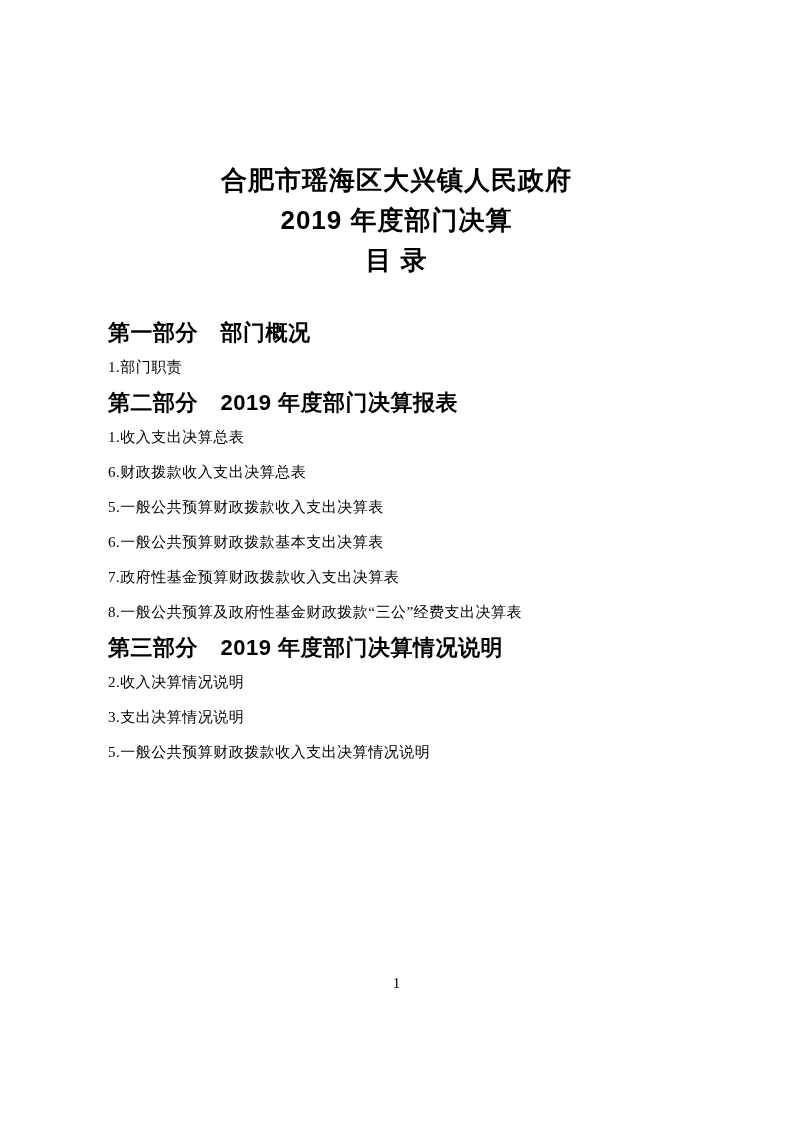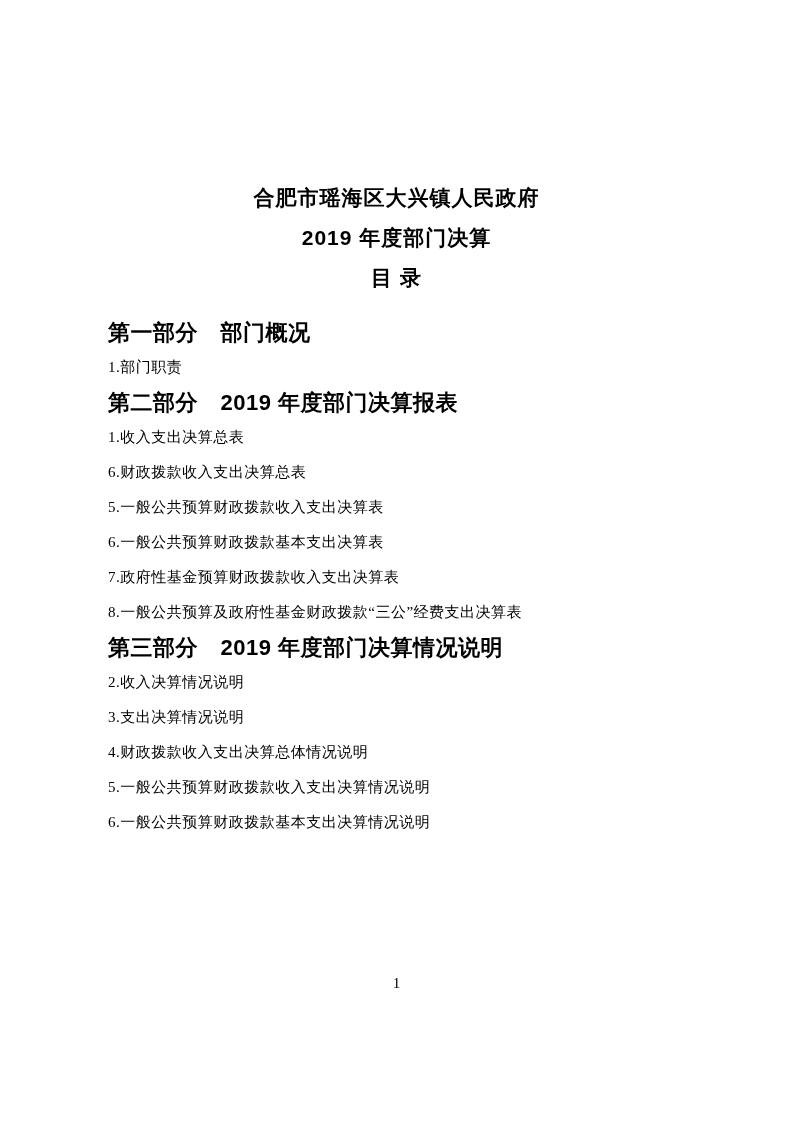--- a/index.html
+++ b/index.html
@@ -11,27 +11,27 @@
     position: relative;
     width: 793px;
     height: 1122px;
     background: #ffffff;
     color: #000000;
     overflow: hidden;
     font-family: "Liberation Serif", serif;
   }
   .title-block {
     position: absolute;
-    top: 178px;
+    top: 160px;
     left: 0;
     right: 0;
     text-align: center;
     font-family: "Liberation Sans", sans-serif;
     font-weight: bold;
-    font-size: 21px;
+    font-size: 26px;
     line-height: 40px;
     letter-spacing: 1px;
     color: #000000;
   }
   .title-line { white-space: pre; }
   .toc {
     position: absolute;
     top: 315px;
     left: 108px;
     right: 60px;
@@ -85,20 +85,18 @@
     <div class="toc-line toc-item">1.收入支出决算总表</div>
     <div class="toc-line toc-item">6.财政拨款收入支出决算总表</div>
     <div class="toc-line toc-item">5.一般公共预算财政拨款收入支出决算表</div>
     <div class="toc-line toc-item">6.一般公共预算财政拨款基本支出决算表</div>
     <div class="toc-line toc-item">7.政府性基金预算财政拨款收入支出决算表</div>
     <div class="toc-line toc-item">8.一般公共预算及政府性基金财政拨款“三公”经费支出决算表</div>
 
     <div class="toc-line toc-heading">第三部分　2019 年度部门决算情况说明</div>
     <div class="toc-line toc-item">2.收入决算情况说明</div>
     <div class="toc-line toc-item">3.支出决算情况说明</div>
-    <div class="toc-line toc-item">4.财政拨款收入支出决算总体情况说明</div>
     <div class="toc-line toc-item">5.一般公共预算财政拨款收入支出决算情况说明</div>
-    <div class="toc-line toc-item">6.一般公共预算财政拨款基本支出决算情况说明</div>
   </div>
 
   <div class="page-number">1</div>
 
 </div>
 
 </body></html>

